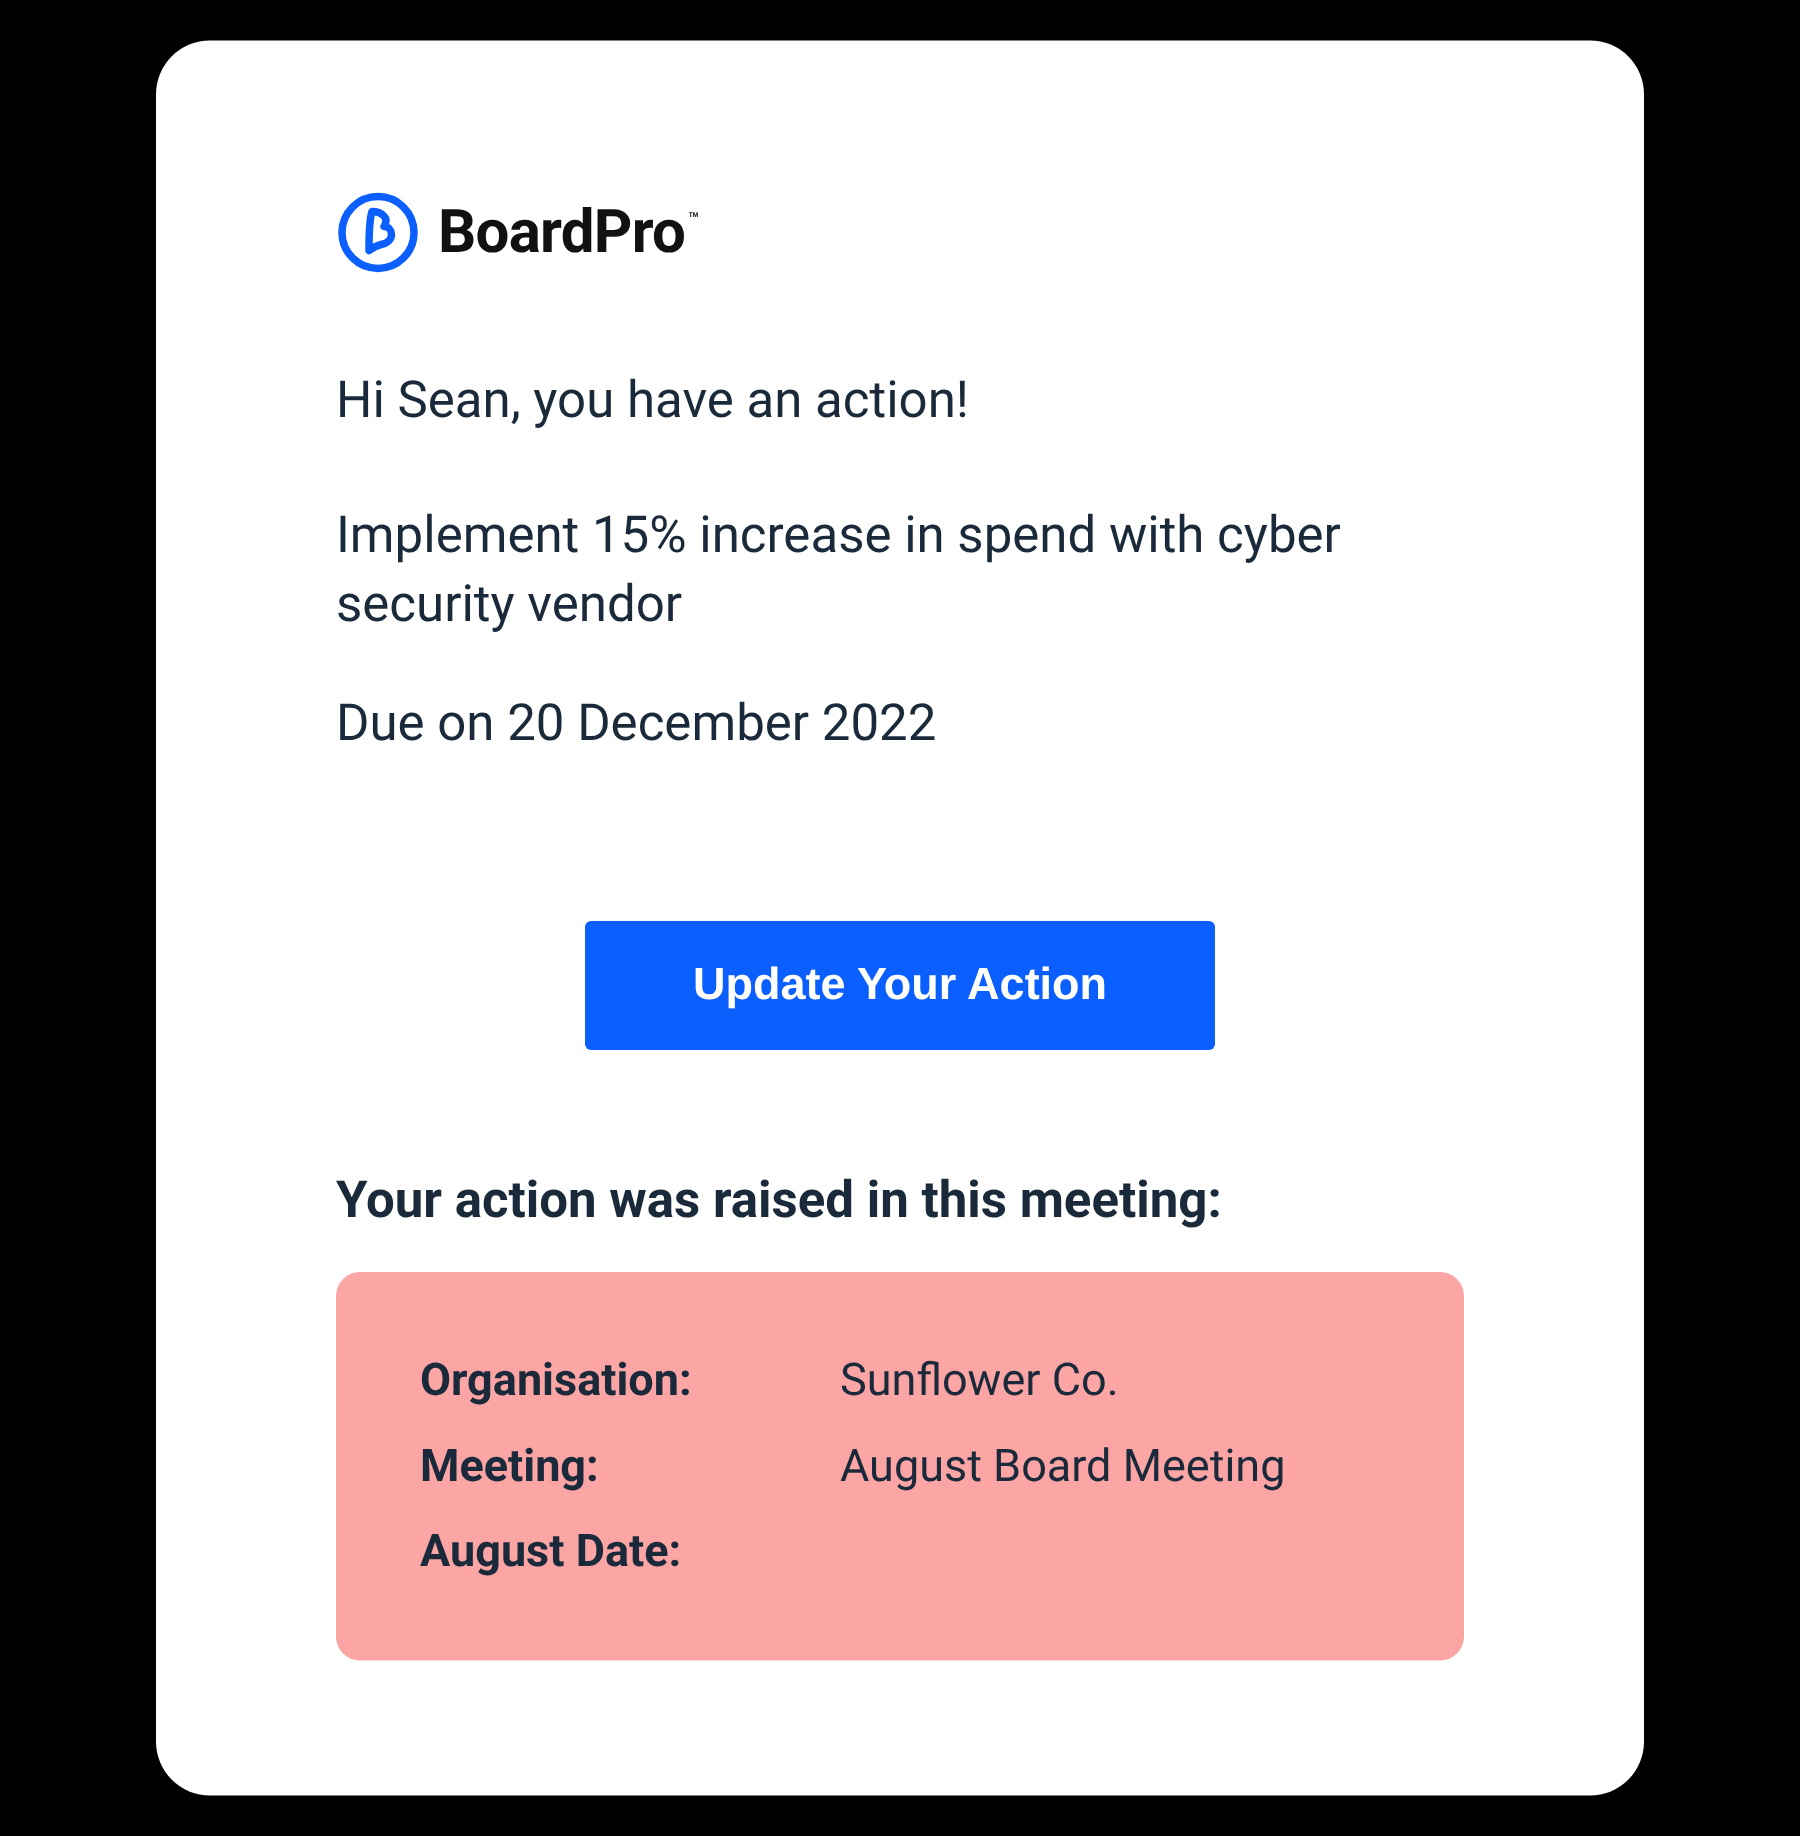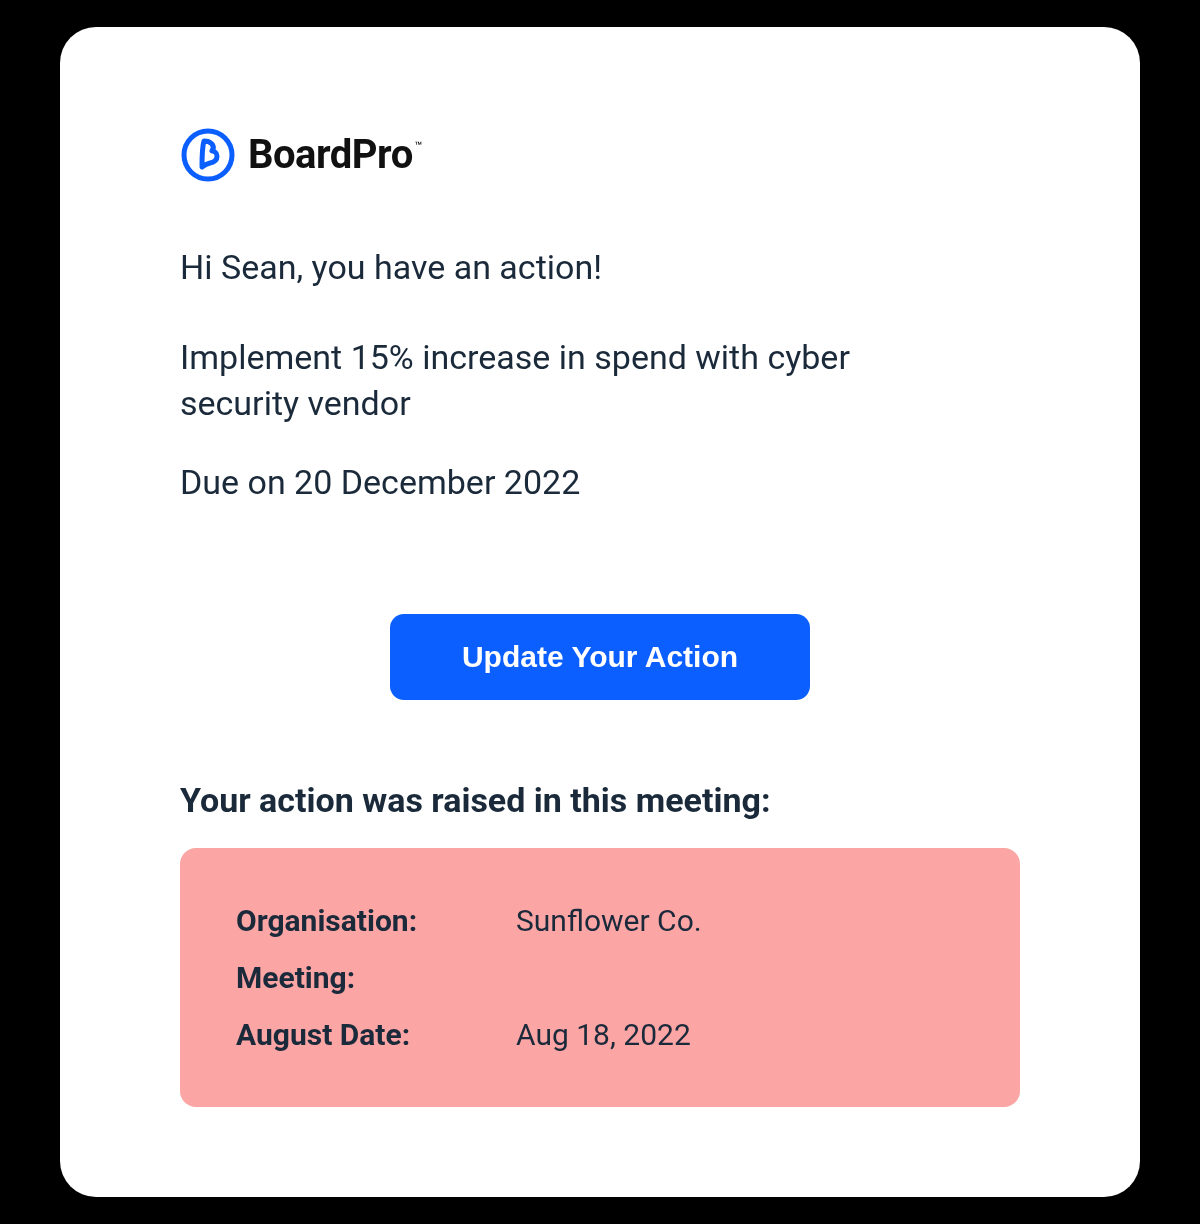--- a/index.html
+++ b/index.html
@@ -8,21 +8,21 @@
       background: #000;
       width: 1200px;
       height: 1224px;
       display: flex;
       align-items: center;
       justify-content: center;
     }
     .card {
       background: #fff;
       border-radius: 36px;
-      width: 1080px;
+      width: 992px;
       padding: 100px 120px 90px 120px;
       box-shadow: 0 20px 60px rgba(0,0,0,0.35);
     }
     .logo-row {
       display: flex;
       align-items: center;
       gap: 12px;
       margin-bottom: 64px;
     }
     .logo-mark {
@@ -67,21 +67,21 @@
       text-align: center;
       margin-bottom: 80px;
     }
     .cta-button {
       display: inline-block;
       background: #0b5fff;
       color: #fff;
       font-size: 30px;
       font-weight: 600;
       padding: 26px 72px;
-      border-radius: 14px;
+      border-radius: 4px;
       border: none;
       cursor: pointer;
     }
     .raised-label {
       font-size: 34px;
       color: #1b2a3a;
       margin-bottom: 28px;
       font-weight: 700;
     }
     .meeting-box {
@@ -133,20 +133,20 @@
 
   <p class="raised-label">Your action was raised in this meeting:</p>
 
   <div class="meeting-box">
     <div class="meeting-row">
       <span class="meeting-key">Organisation:</span>
       <span class="meeting-val">Sunflower Co.</span>
     </div>
     <div class="meeting-row">
       <span class="meeting-key">Meeting:</span>
+      <span class="meeting-val">August Board Meeting</span>
     </div>
     <div class="meeting-row">
       <span class="meeting-key">August Date:</span>
-      <span class="meeting-val">Aug 18, 2022</span>
     </div>
   </div>
 
 </div>
 
 </body></html>

